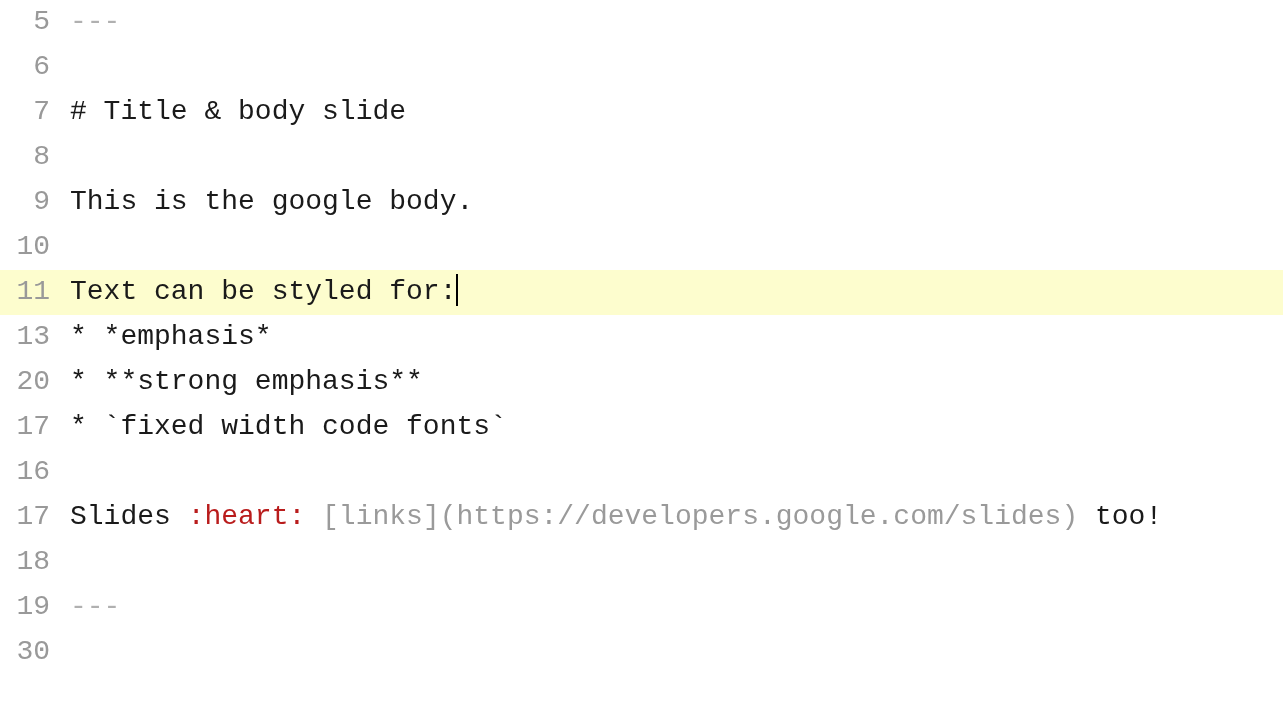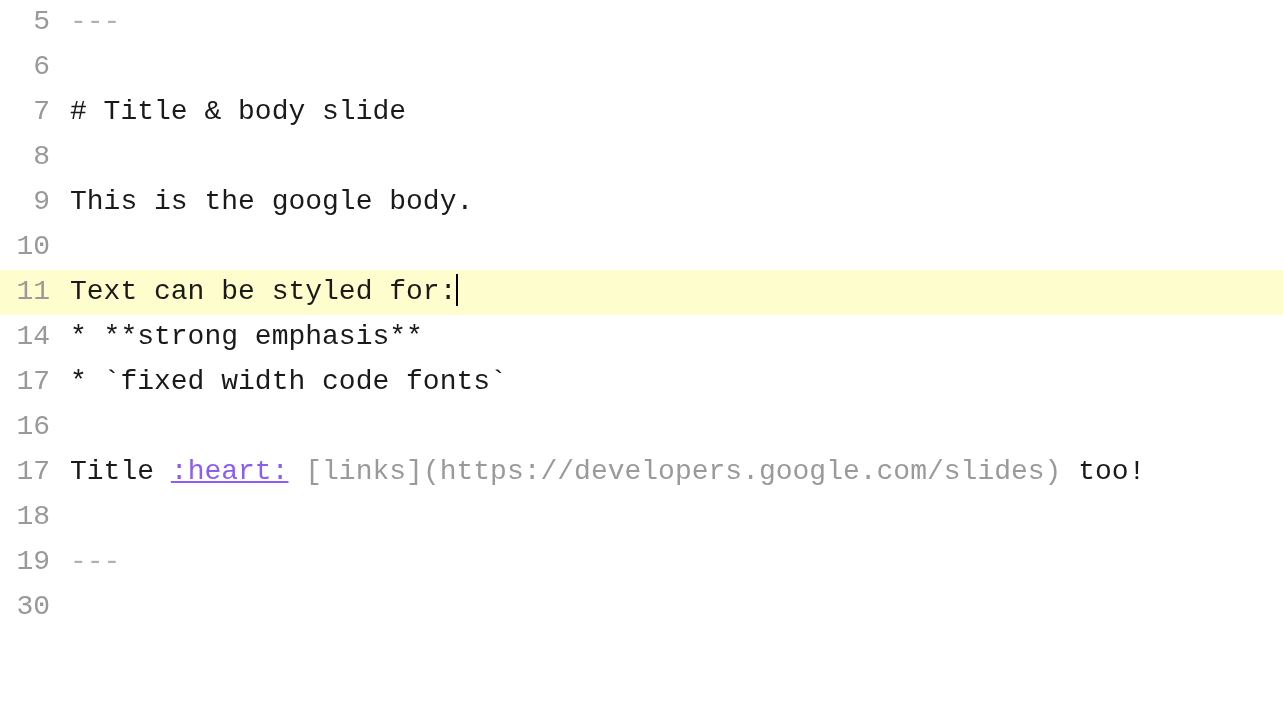--- a/index.html
+++ b/index.html
@@ -42,22 +42,21 @@
     .code {
       flex: 1;
       white-space: pre;
       color: #1a1a1a;
       font-weight: 400;
     }
     .token-gray {
       color: #b0b0b0;
     }
     .token-red {
-      color: #8b5cf6;
-      text-decoration: underline;
+      color: #b91c1c;
     }
     .token-dim {
       color: #9a9a9a;
       text-align: center;
     }
     .cursor {
       display: inline-block;
       width: 2px;
       height: 32px;
       background: #000000;
@@ -93,34 +92,38 @@
     </div>
     <div class="line">
       <div class="gutter">10</div>
       <div class="code"><span></span></div>
     </div>
     <div class="line active">
       <div class="gutter">11</div>
       <div class="code"><span>Text can be styled for:</span><span class="cursor"></span></div>
     </div>
     <div class="line">
-      <div class="gutter">14</div>
+      <div class="gutter">13</div>
+      <div class="code"><span>* *emphasis*</span></div>
+    </div>
+    <div class="line">
+      <div class="gutter">20</div>
       <div class="code"><span>* **strong emphasis**</span></div>
     </div>
     <div class="line">
       <div class="gutter">17</div>
       <div class="code"><span>* `fixed width code fonts`</span></div>
     </div>
     <div class="line">
       <div class="gutter">16</div>
       <div class="code"><span></span></div>
     </div>
     <div class="line">
       <div class="gutter">17</div>
-      <div class="code"><span>Title </span><span class="token-red">:heart:</span><span> </span><span class="token-dim">[links](https://developers.google.com/slides)</span><span> too!</span></div>
+      <div class="code"><span>Slides </span><span class="token-red">:heart:</span><span> </span><span class="token-dim">[links](https://developers.google.com/slides)</span><span> too!</span></div>
     </div>
     <div class="line">
       <div class="gutter">18</div>
       <div class="code"><span></span></div>
     </div>
     <div class="line">
       <div class="gutter">19</div>
       <div class="code"><span class="token-gray">---</span></div>
     </div>
     <div class="line">

